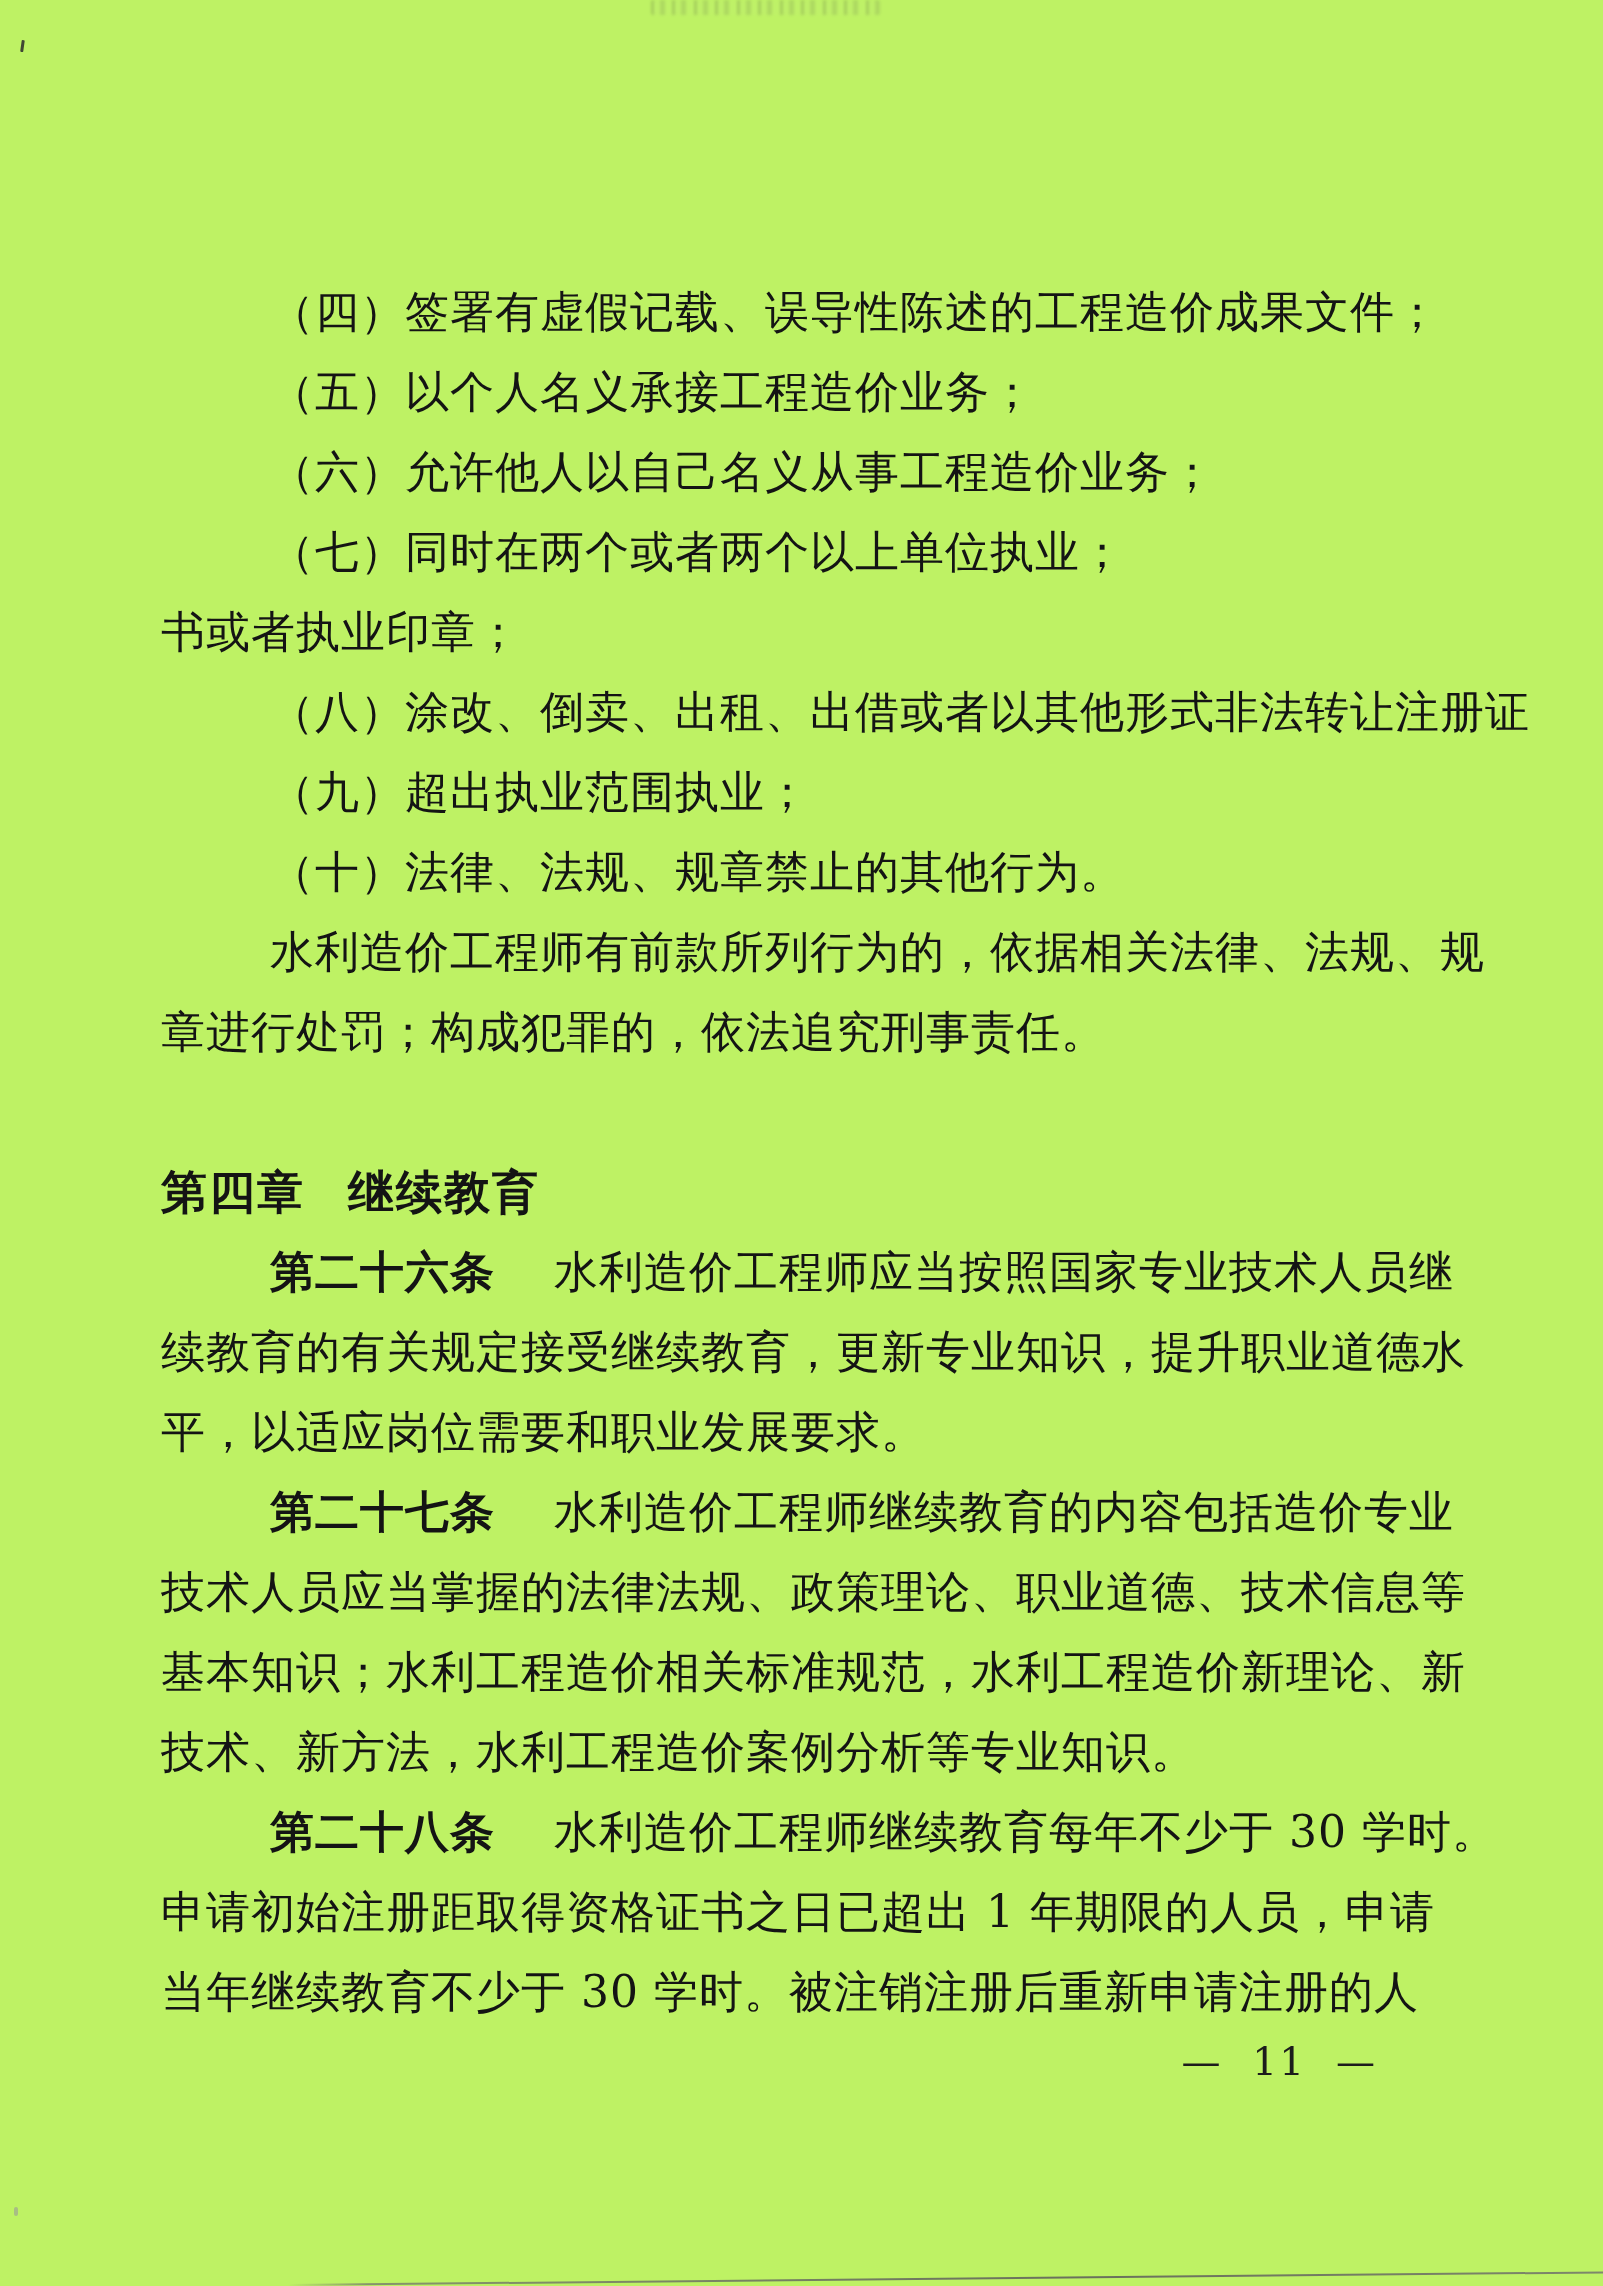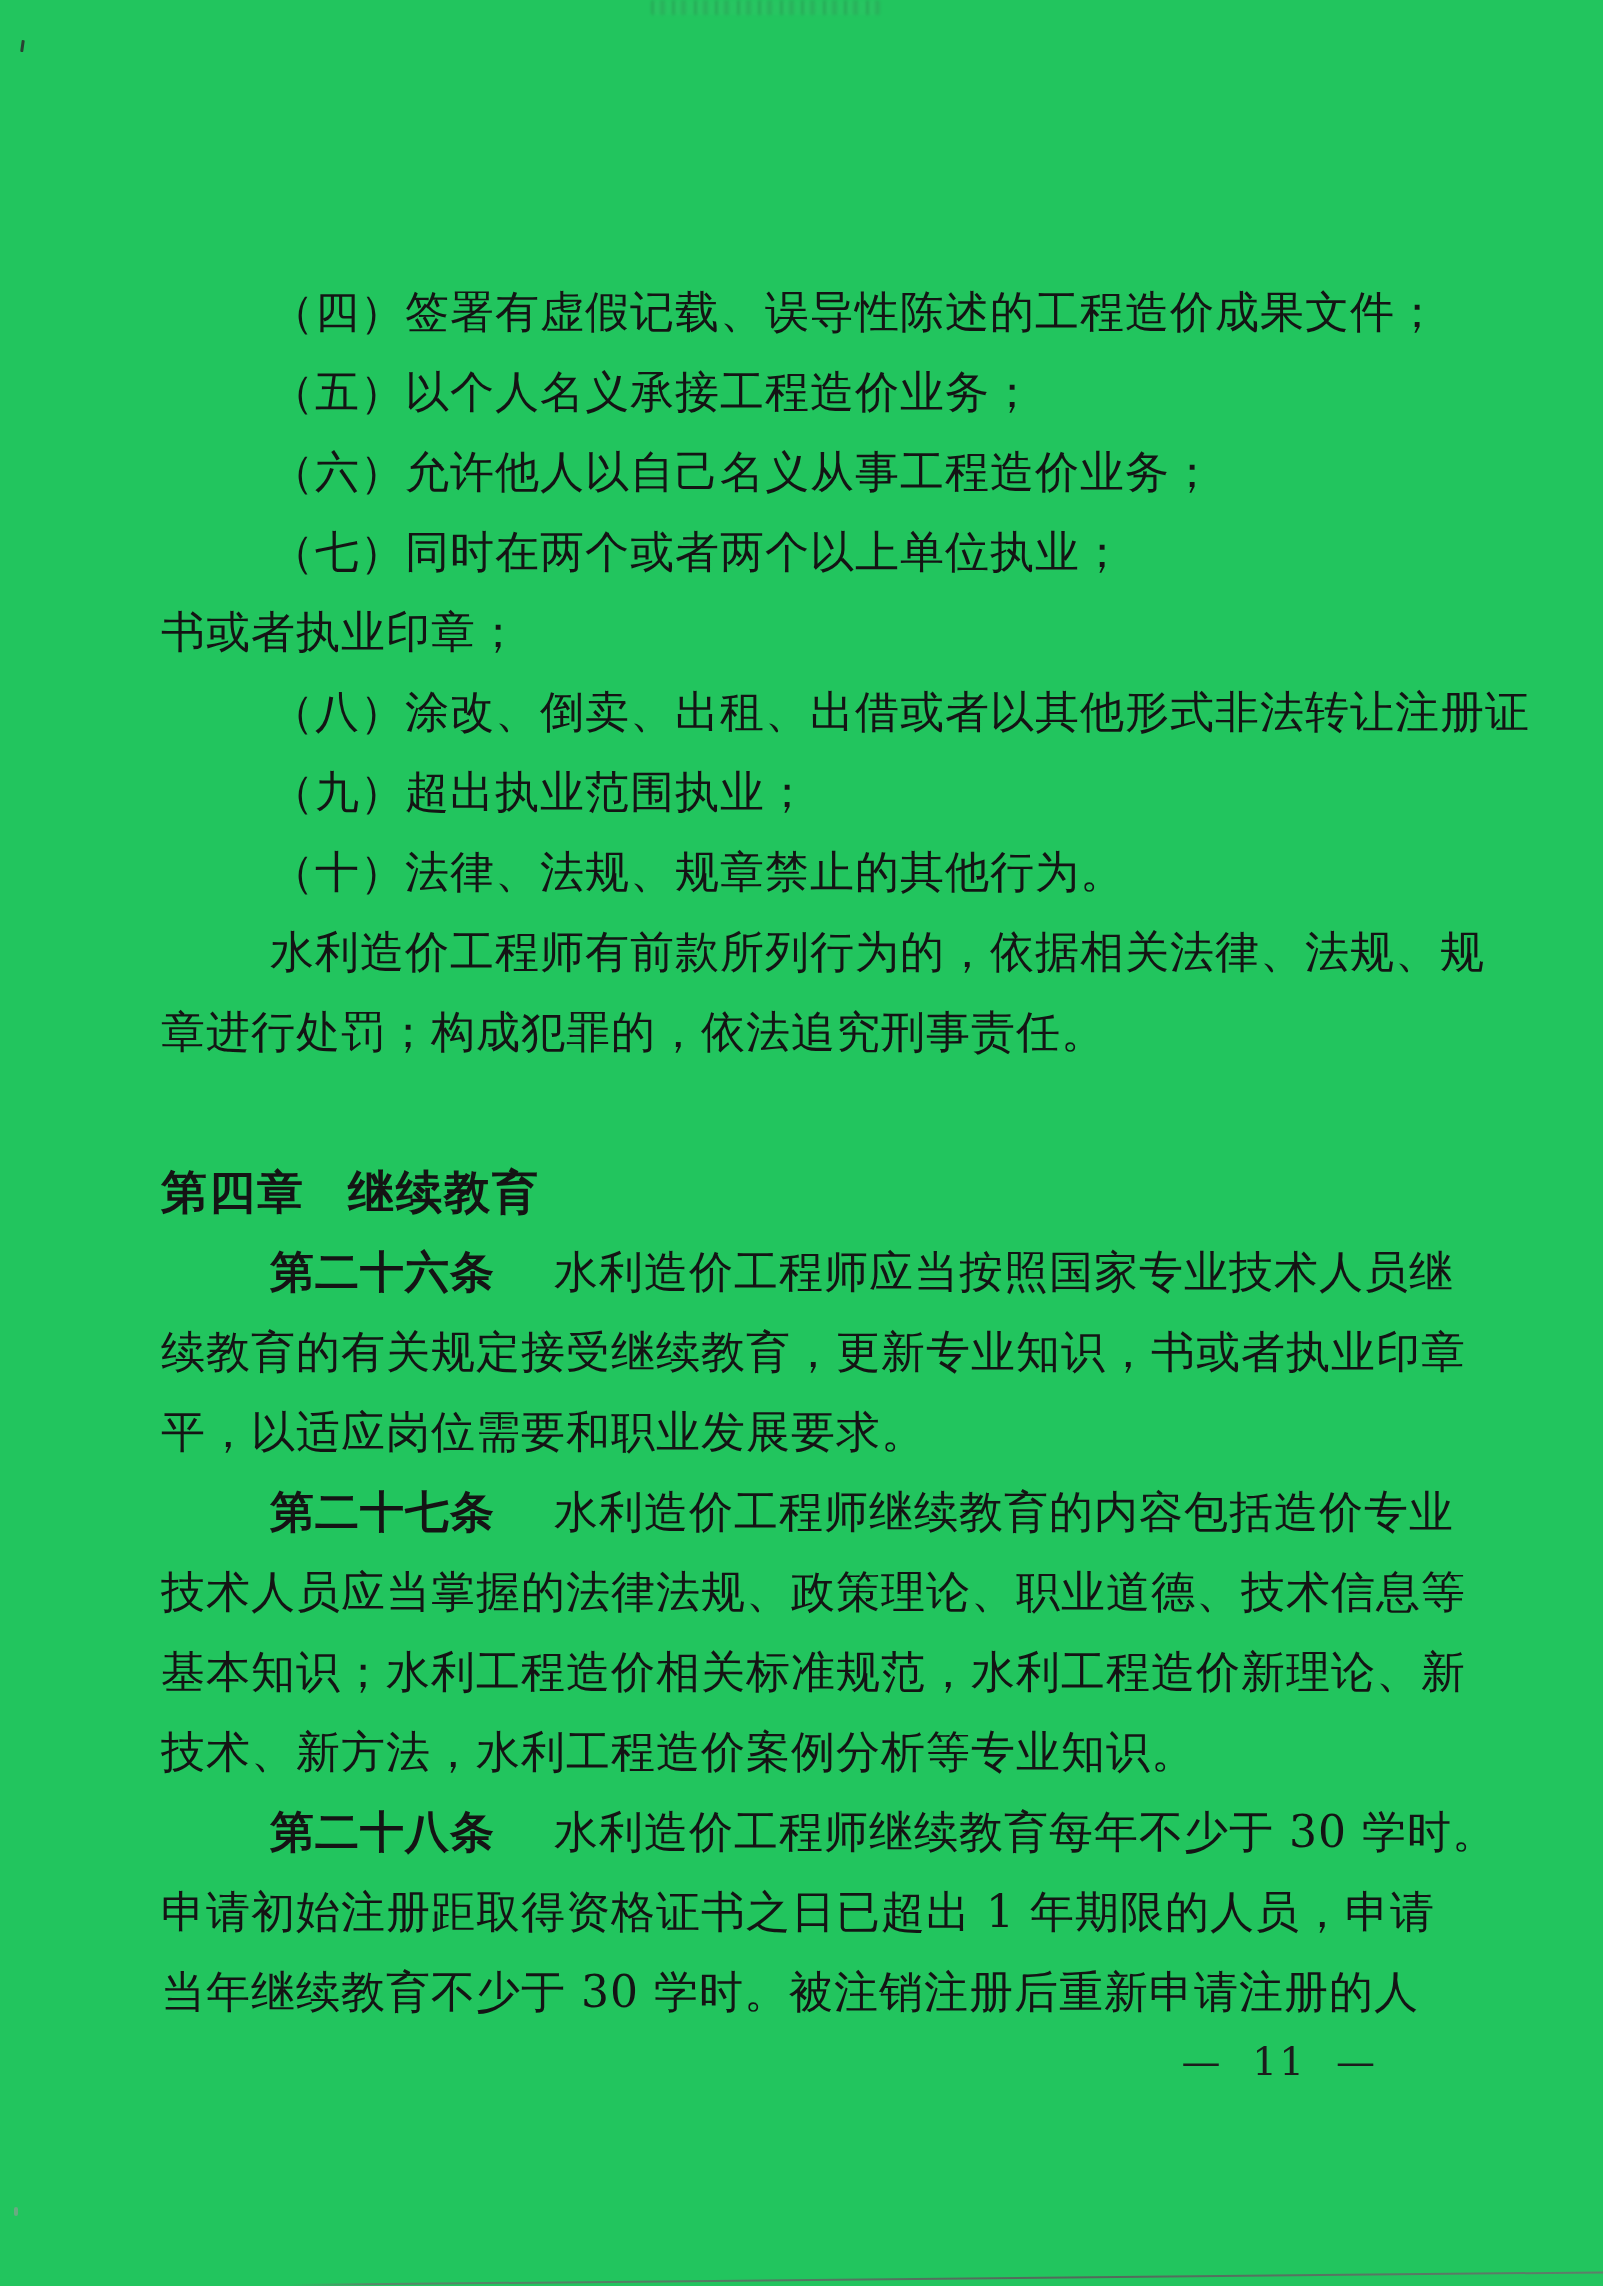--- a/index.html
+++ b/index.html
@@ -6,21 +6,21 @@
   body {
     width: 1603px; height: 2287px;
     background: #ffffff;
     font-family: "DejaVu Serif", "Liberation Serif", serif;
     color: #141414;
     position: relative;
     overflow: hidden;
   }
   .page {
     position: absolute; inset: 0;
-    background: #22c55e;
+    background: #bef264;
   }
   .body-text {
     position: absolute;
     left: 161px; top: 272px;
     width: 1356px;
   }
   .line {
     height: 80px; line-height: 80px;
     font-size: 44px;
     letter-spacing: 1px;
@@ -106,21 +106,21 @@
     <div class="line indent">水利造价工程师有前款所列行为的，依据相关法律、法规、规</div>
     <div class="line">章进行处罚；构成犯罪的，依法追究刑事责任。</div>
 
     <div class="heading">
       <span>第四章</span><span class="chapter-gap"></span><span>继续教育</span>
     </div>
 
     <div class="line indent">
       <span class="term">第二十六条</span><span>水利造价工程师应当按照国家专业技术人员继</span>
     </div>
-    <div class="line">续教育的有关规定接受继续教育，更新专业知识，书或者执业印章</div>
+    <div class="line">续教育的有关规定接受继续教育，更新专业知识，提升职业道德水</div>
     <div class="line">平，以适应岗位需要和职业发展要求。</div>
 
     <div class="line indent">
       <span class="term">第二十七条</span><span>水利造价工程师继续教育的内容包括造价专业</span>
     </div>
     <div class="line">技术人员应当掌握的法律法规、政策理论、职业道德、技术信息等</div>
     <div class="line">基本知识；水利工程造价相关标准规范，水利工程造价新理论、新</div>
     <div class="line">技术、新方法，水利工程造价案例分析等专业知识。</div>
 
     <div class="line indent">

